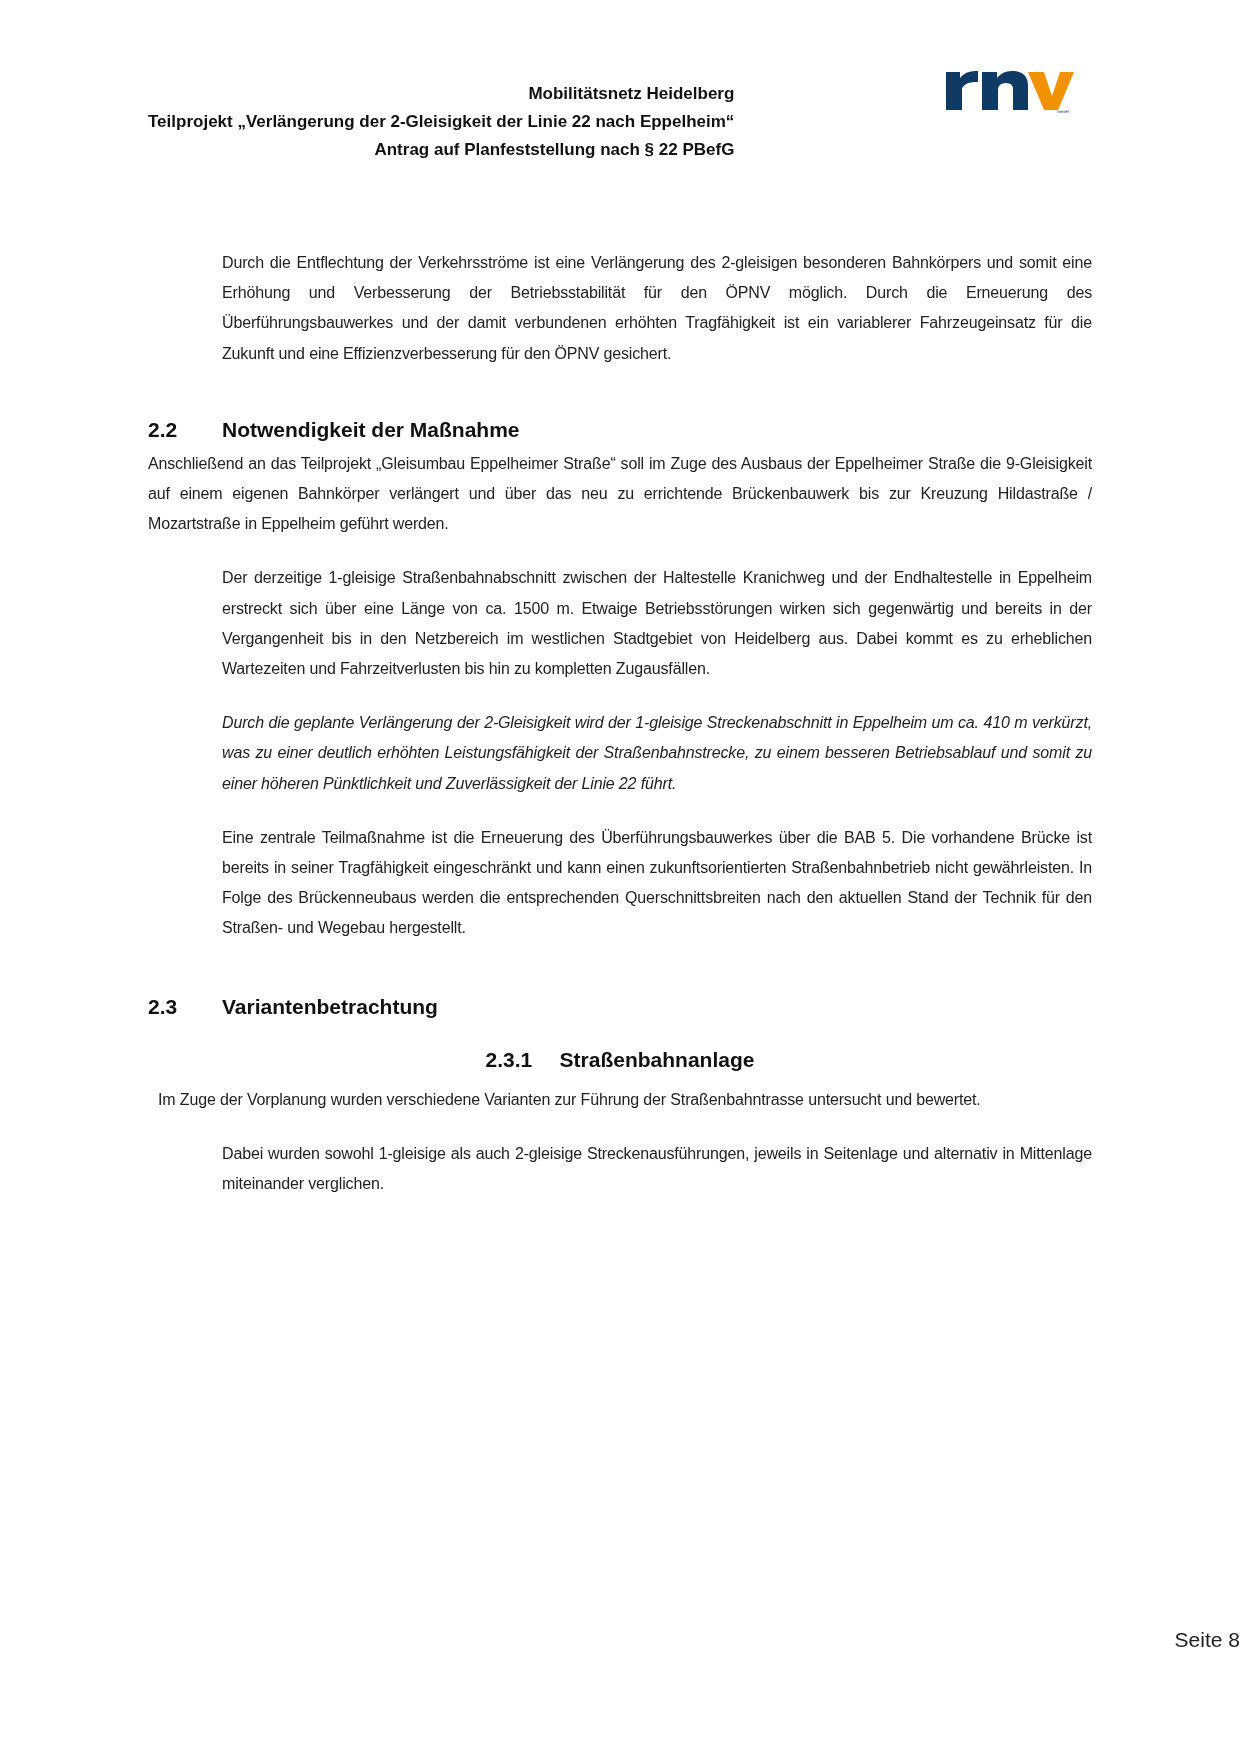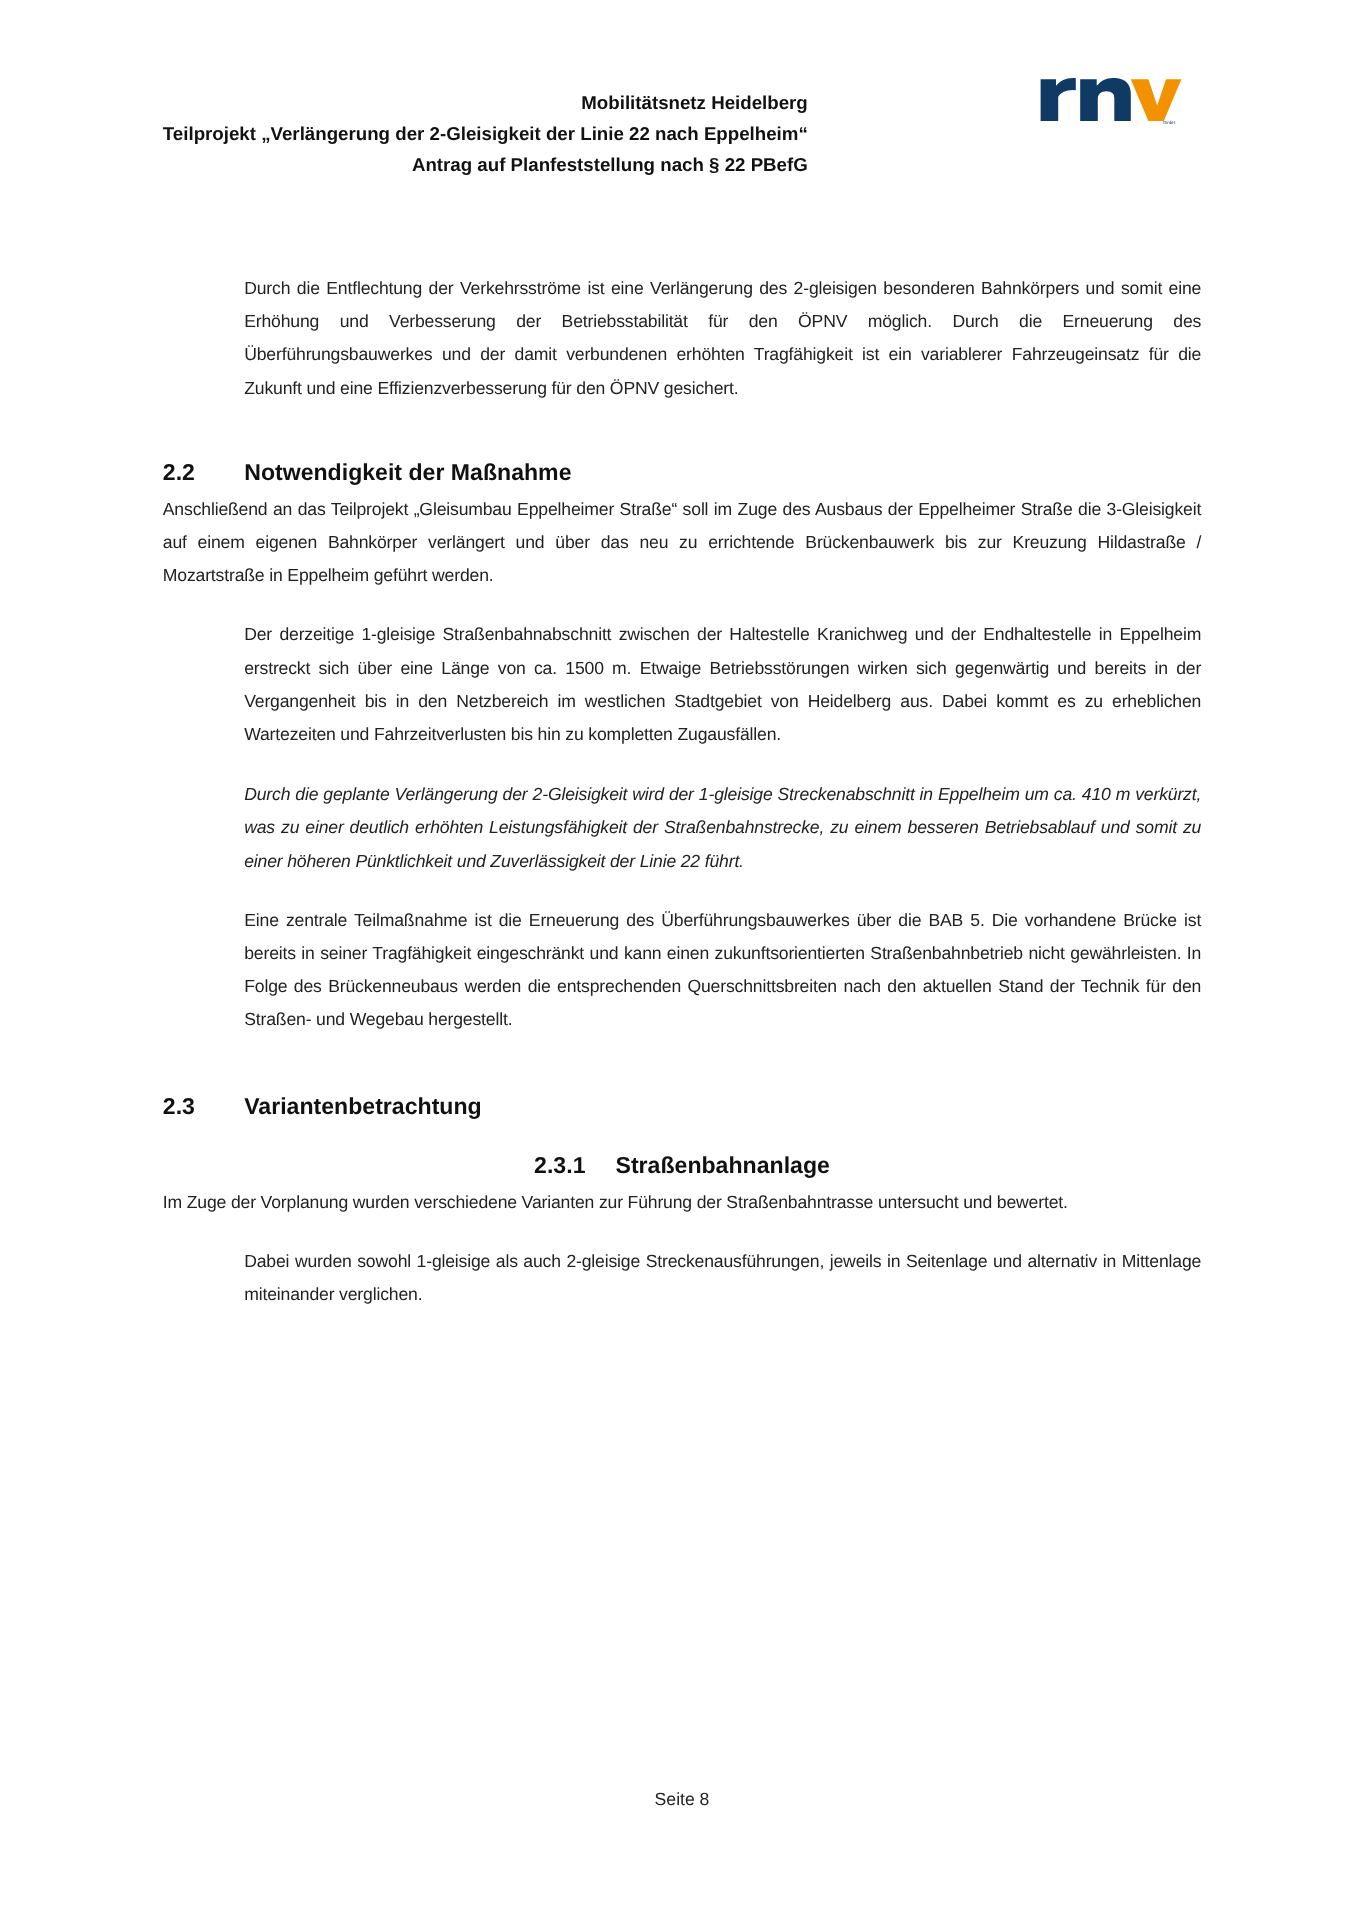--- a/index.html
+++ b/index.html
@@ -54,22 +54,22 @@
     }
     .heading .num { width: 74px; flex: none; }
     .h22 { margin-top: 46px; margin-bottom: 4px; }
     .h23 { margin-top: 48px; }
     .h231 { margin-top: 23px; margin-bottom: 4px; justify-content: center; }
     .footer {
       position: absolute;
       left: 0;
       width: 1240px;
       top: 1628px;
-      text-align: center;
-      font-size: 16px;
+      text-align: right;
+      font-size: 21px;
       color: #222;
     }
   </style>
 </head>
 <body>
 
 <div class="header">
   <div>Mobilitätsnetz Heidelberg</div>
   <div>Teilprojekt  „Verlängerung der 2-Gleisigkeit der Linie 22 nach Eppelheim“</div>
   <div>Antrag auf Planfeststellung nach § 22 PBefG</div>
@@ -87,31 +87,31 @@
   </svg>
 </div>
 
 <div class="content">
   <p class="para" style="margin-top:0;margin-bottom:0;">Durch die Entflechtung der Verkehrsströme ist eine Verlängerung des 2-gleisigen be­sonderen Bahnkörpers und somit eine Erhöhung und Verbesserung der Betriebssta­bilität für den ÖPNV möglich. Durch die Erneuerung des Überführungsbauwerkes und der damit verbundenen erhöhten Tragfähigkeit ist ein variablerer Fahrzeugeinsatz für die Zukunft und eine Effizienzverbesserung für den ÖPNV gesichert.</p>
 
   <div class="heading h22">
     <span class="num">2.2</span>
     <span>Notwendigkeit der Maßnahme</span>
   </div>
-  <p class="para" style="margin:0;">Anschließend an das Teilprojekt „Gleisumbau Eppelheimer Straße“ soll im Zuge des Ausbaus der Eppelheimer Straße die 3-Gleisigkeit auf einem eigenen Bahnkörper verlängert und über das neu zu errichtende Brückenbauwerk bis zur Kreuzung Hilda­straße / Mozartstraße in Eppelheim geführt werden.</p>
+  <p class="para" style="margin:0;">Anschließend an das Teilprojekt „Gleisumbau Eppelheimer Straße“ soll im Zuge des Ausbaus der Eppelheimer Straße die 9-Gleisigkeit auf einem eigenen Bahnkörper verlängert und über das neu zu errichtende Brückenbauwerk bis zur Kreuzung Hilda­straße / Mozartstraße in Eppelheim geführt werden.</p>
   <p class="para" style="margin-bottom:0;">Der derzeitige 1-gleisige Straßenbahnabschnitt zwischen der Haltestelle Kranichweg und der Endhaltestelle in Eppelheim erstreckt sich über eine Länge von ca. 1500 m. Etwaige Betriebsstörungen wirken sich gegenwärtig und bereits in der Vergangenheit bis in den Netzbereich im westlichen Stadtgebiet von Heidelberg aus. Dabei kommt es zu erheblichen Wartezeiten und Fahrzeitverlusten bis hin zu kompletten Zugaus­fällen.</p>
   <p class="para" style="margin-bottom:0;font-style:italic;">Durch die geplante Verlängerung der 2-Gleisigkeit wird der 1-gleisige Streckenab­schnitt in Eppelheim um ca. 410 m verkürzt, was zu einer deutlich erhöhten Leis­tungsfähigkeit der Straßenbahnstrecke, zu einem besseren Betriebsablauf und somit zu einer höheren Pünktlichkeit und Zuverlässigkeit der Linie 22 führt.</p>
   <p class="para" style="margin-bottom:0;">Eine zentrale Teilmaßnahme ist die Erneuerung des Überführungsbauwerkes über die BAB 5. Die vorhandene Brücke ist bereits in seiner Tragfähigkeit eingeschränkt und kann einen zukunftsorientierten Straßenbahnbetrieb nicht gewährleisten. In Folge des Brückenneubaus werden die entsprechenden Querschnittsbreiten nach den ak­tuellen Stand der Technik für den Straßen- und Wegebau hergestellt.</p>
 
   <div class="heading h23">
     <span class="num">2.3</span>
     <span>Variantenbetrachtung</span>
   </div>
 
   <div class="heading h231">
     <span class="num">2.3.1</span>
     <span>Straßenbahnanlage</span>
   </div>
-  <p class="para" style="margin:0;">Im Zuge der Vorplanung wurden verschiedene Varianten zur Führung der Straßen­bahntrasse untersucht und bewertet.</p>
+  <p class="para" style="margin:10px;">Im Zuge der Vorplanung wurden verschiedene Varianten zur Führung der Straßen­bahntrasse untersucht und bewertet.</p>
   <p class="para" style="margin-bottom:0;">Dabei wurden sowohl 1-gleisige als auch 2-gleisige Streckenausführungen, jeweils in Seitenlage und alternativ in Mittenlage miteinander verglichen.</p>
 </div>
 
 <div class="footer">Seite 8</div>
 
 </body></html>

